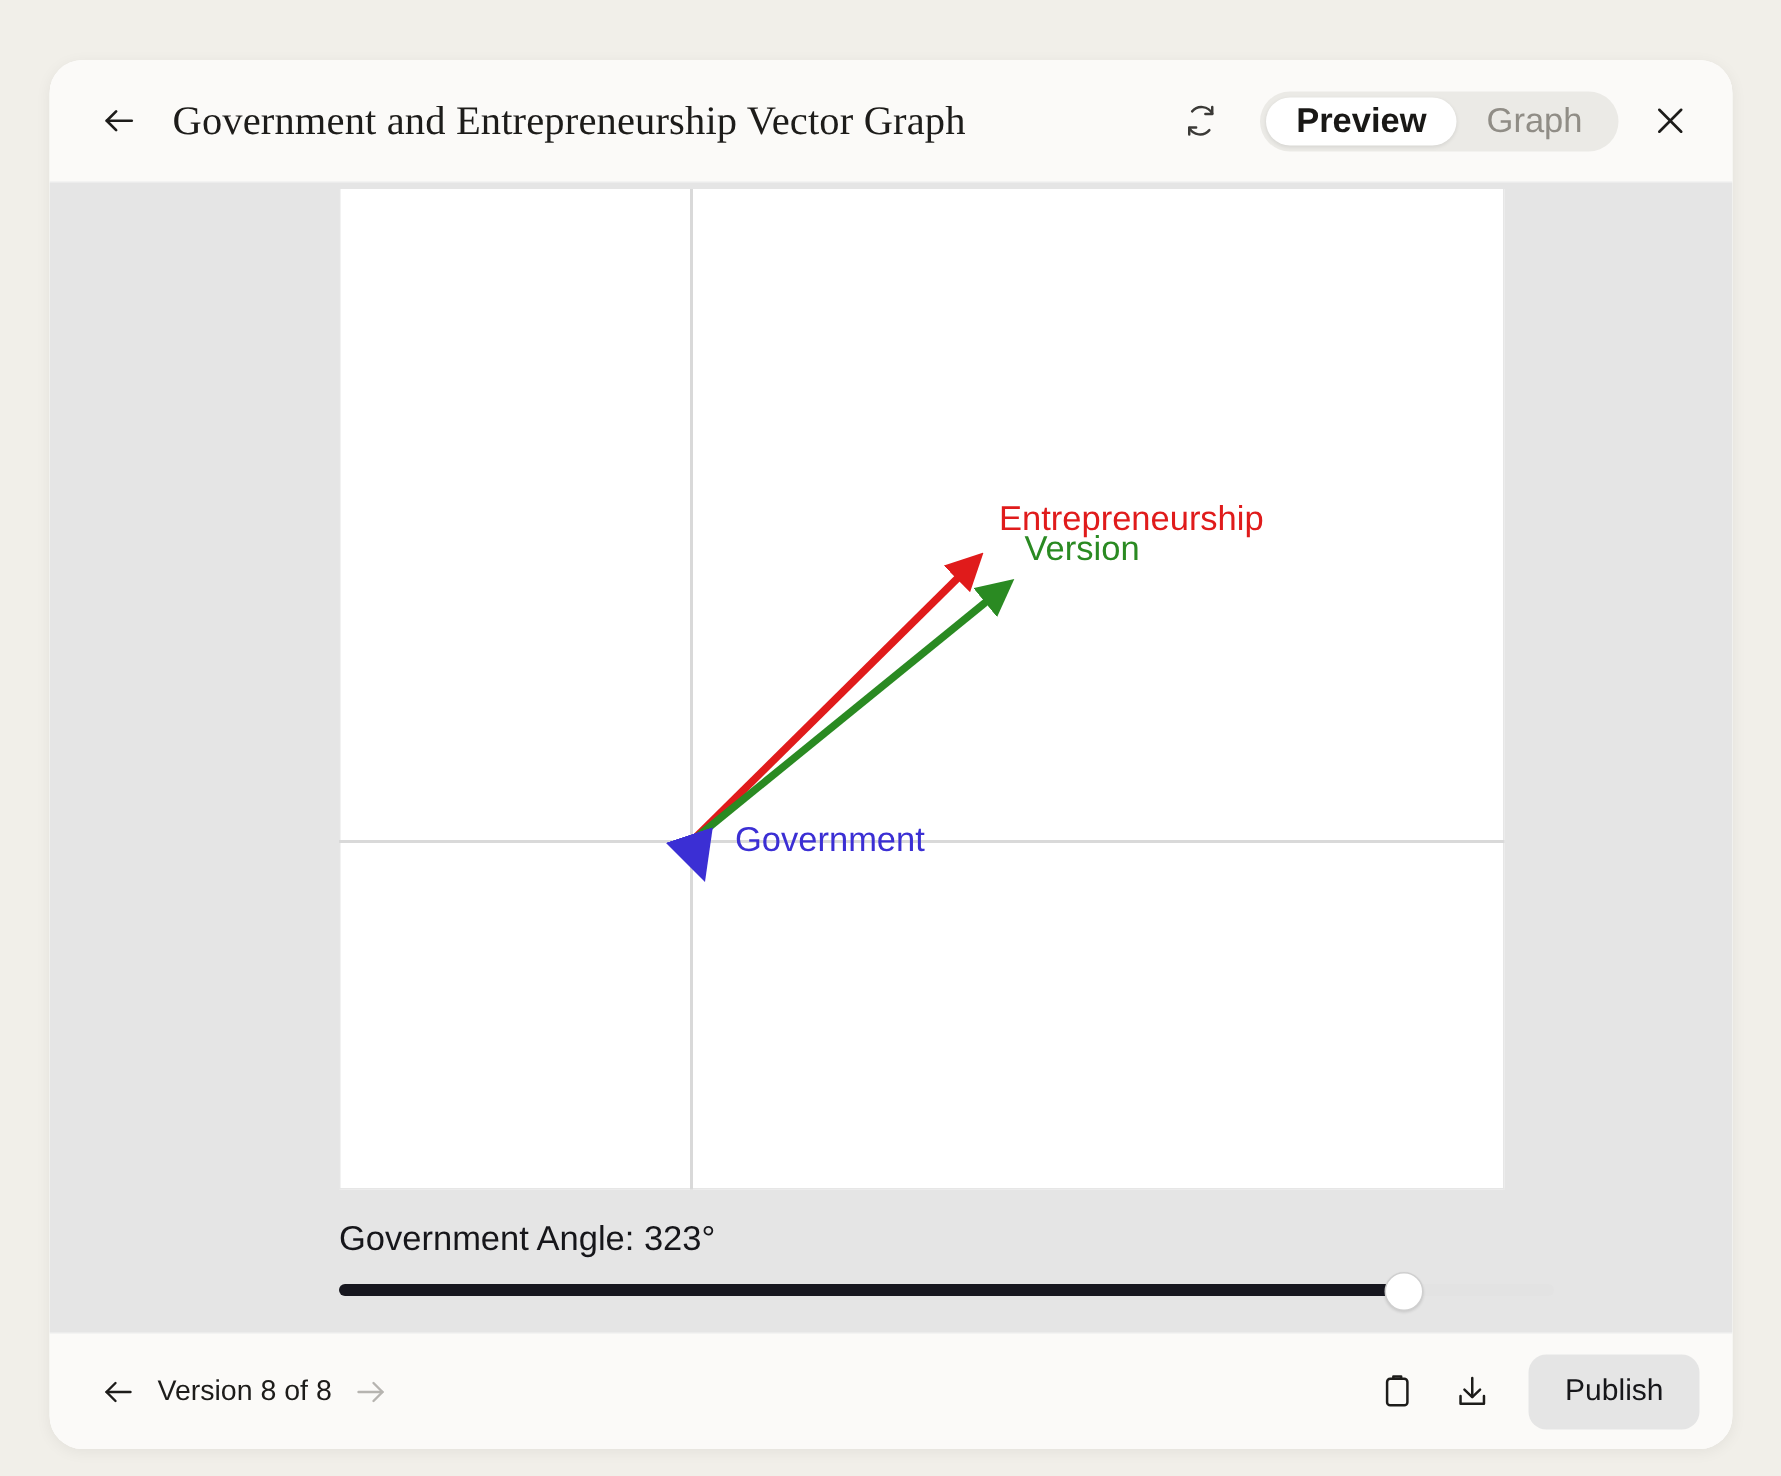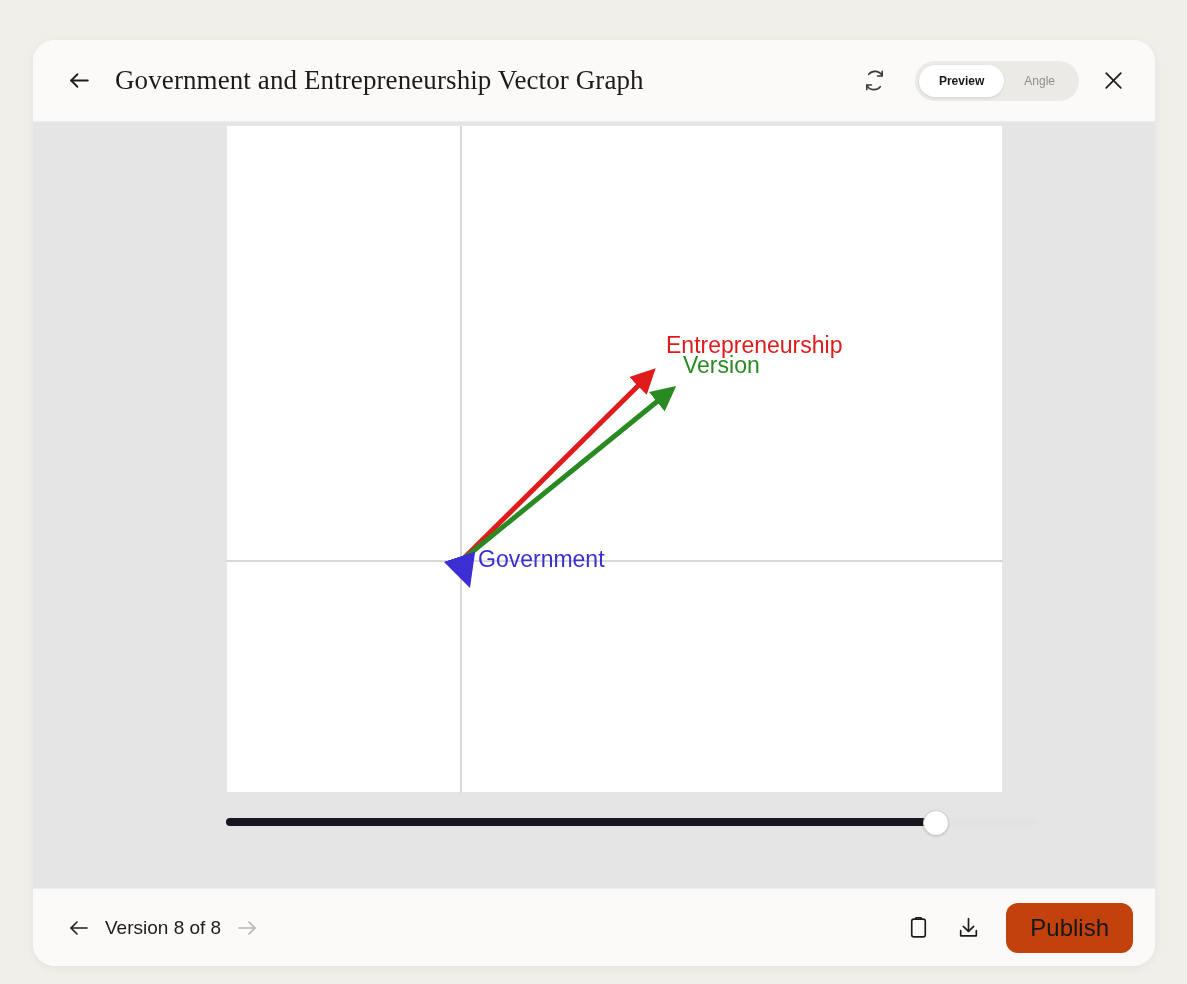--- a/index.html
+++ b/index.html
@@ -74,21 +74,21 @@
     border-radius: 20px;
     padding: 4px;
     height: 40px;
     box-sizing: border-box;
     margin: 0 6px 0 12px;
   }
   .seg-btn {
     border: none;
     background: transparent;
     font-family: "Liberation Sans", sans-serif;
-    font-size: 12px;
+    font-size: 23px;
     color: #908d86;
     padding: 0 20px;
     height: 32px;
     border-radius: 16px;
     cursor: pointer;
     white-space: nowrap;
   }
   .seg-btn.active {
     background: #ffffff;
     color: #191816;
@@ -214,24 +214,24 @@
     white-space: nowrap;
   }
   .footer-right {
     margin-left: auto;
     display: flex;
     align-items: center;
     gap: 10px;
   }
   .publish-btn {
     border: none;
-    background: #c2410c;
+    background: #e5e5e5;
     border-radius: 12px;
     font-family: "Liberation Sans", sans-serif;
-    font-size: 24px;
+    font-size: 20px;
     color: #17171a;
     padding: 0 24px;
     height: 50px;
     cursor: pointer;
     margin-left: 8px;
     white-space: nowrap;
   }
 </style>
 </head>
 <body>
@@ -253,21 +253,21 @@
         <svg width="23" height="23" viewBox="0 0 24 24" fill="none" stroke="#3b3a37" stroke-width="1.7" stroke-linecap="round" stroke-linejoin="round">
           <path d="M20 7 A8.5 8.5 0 0 0 6 5.5"></path>
           <polyline points="20,2.5 20,7.3 15.2,7.3"></polyline>
           <path d="M4 17 A8.5 8.5 0 0 0 18 18.5"></path>
           <polyline points="4,21.5 4,16.7 8.8,16.7"></polyline>
         </svg>
       </button>
 
       <div class="seg-toggle">
         <button class="seg-btn active">Preview</button>
-        <button class="seg-btn">Angle</button>
+        <button class="seg-btn">Graph</button>
       </div>
 
       <button class="icon-btn">
         <svg width="25" height="25" viewBox="0 0 24 24" fill="none" stroke="#1d1c1a" stroke-width="1.7" stroke-linecap="round">
           <line x1="5" y1="5" x2="19" y2="19"></line>
           <line x1="19" y1="5" x2="5" y2="19"></line>
         </svg>
       </button>
     </div>
   </div>
@@ -291,26 +291,27 @@
             <path d="M0,0 L5.5,2.75 L0,5.5 z" fill="#3b2fd4"></path>
           </marker>
         </defs>
         <line x1="235" y1="435" x2="424" y2="248" stroke="#e01b1b" stroke-width="5" marker-end="url(#ah-red)"></line>
         <line x1="235" y1="435" x2="444" y2="265" stroke="#2a8a22" stroke-width="5" marker-end="url(#ah-green)"></line>
         <line x1="235" y1="435" x2="240" y2="450" stroke="#3b2fd4" stroke-width="6" marker-end="url(#ah-blue)"></line>
       </svg>
 
       <div class="vec-label" style="left:440px; top:206px; color:#e01b1b;">Entrepreneurship</div>
       <div class="vec-label" style="left:457px; top:226px; color:#2a8a22;">Version</div>
-      <div class="vec-label" style="left:252px; top:420px; color:#3b2fd4;">Government</div>
+      <div class="vec-label" style="left:264px; top:420px; color:#3b2fd4;">Government</div>
     </div>
 
     <div class="controls">
 
       <div class="ctrl-row">
+        <div class="ctrl-label">Government Angle: 323°</div>
         <div class="slider">
           <div class="slider-track"></div>
           <div class="slider-fill" style="width:709px;"></div>
           <div class="slider-thumb" style="left:697px;"></div>
         </div>
       </div>
 
     </div>
   </div>
 

